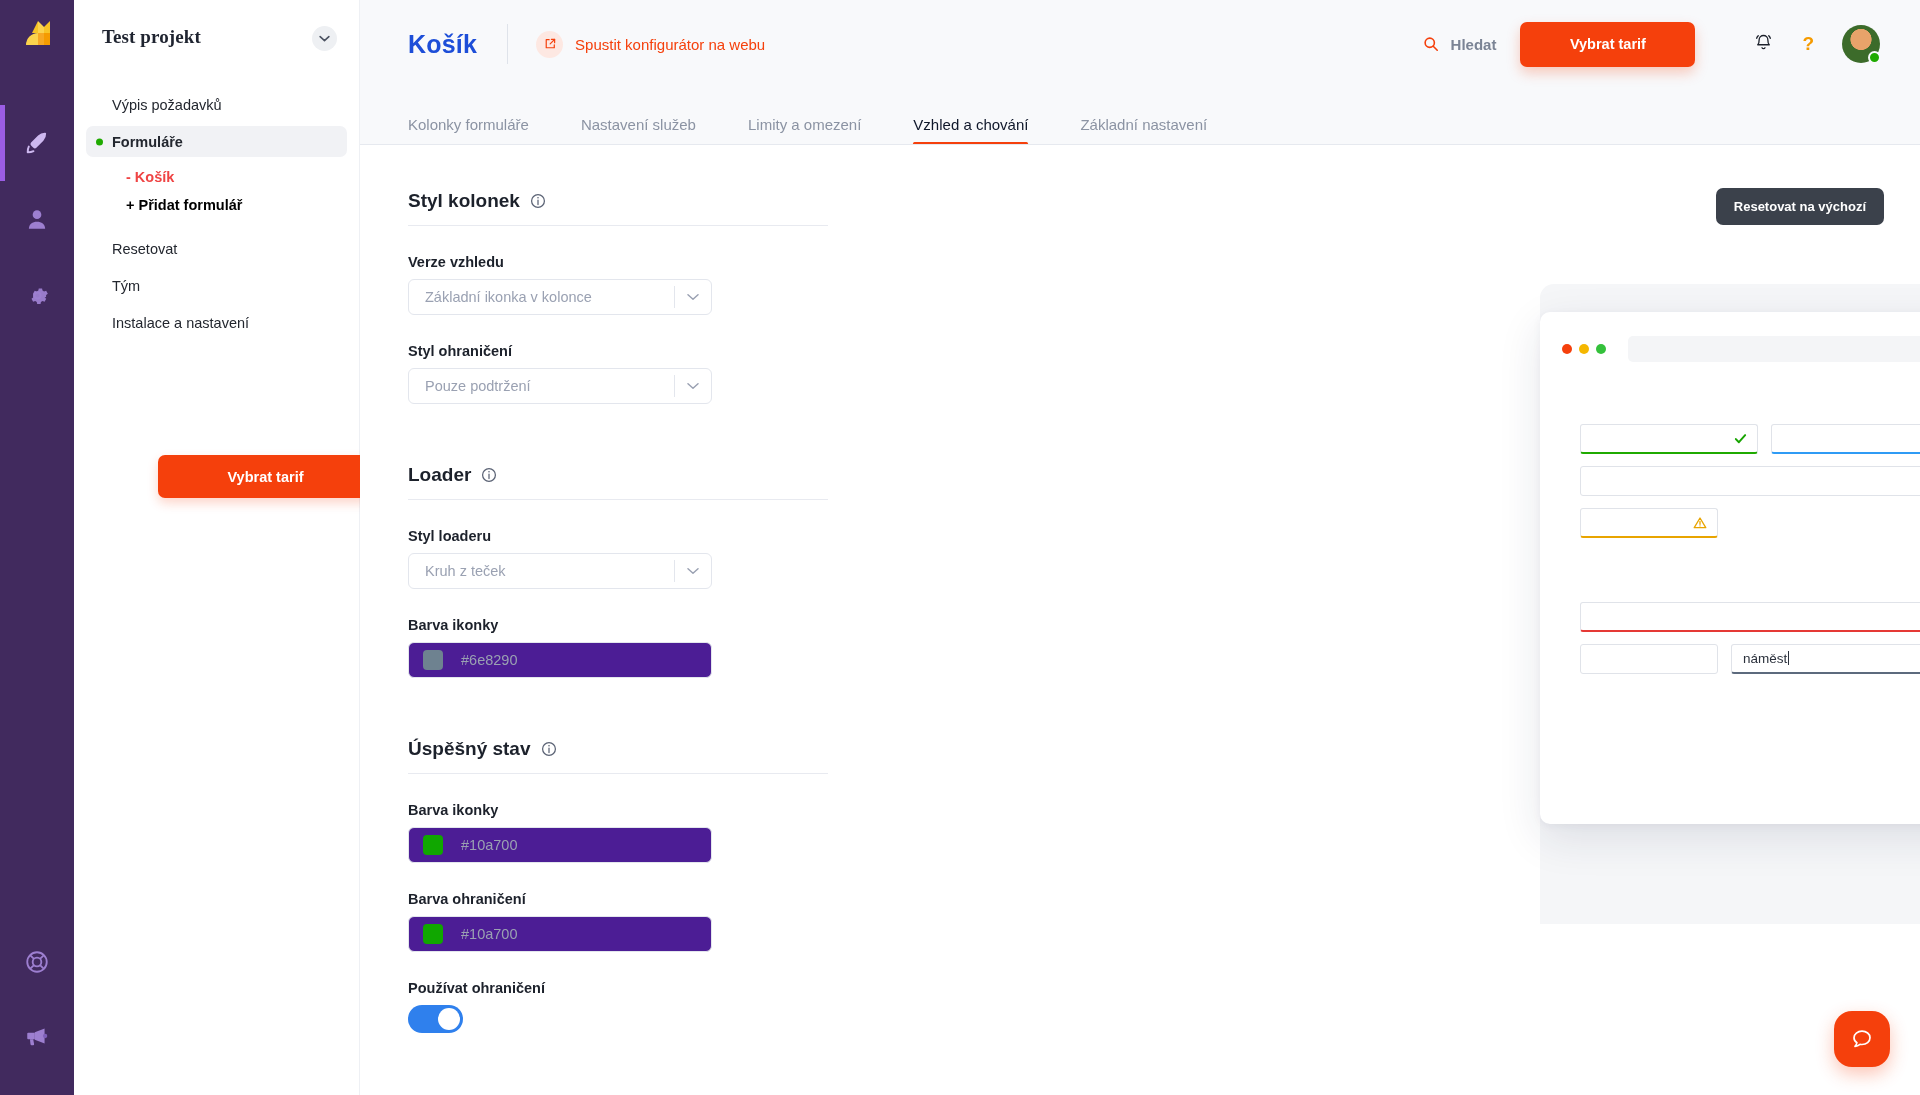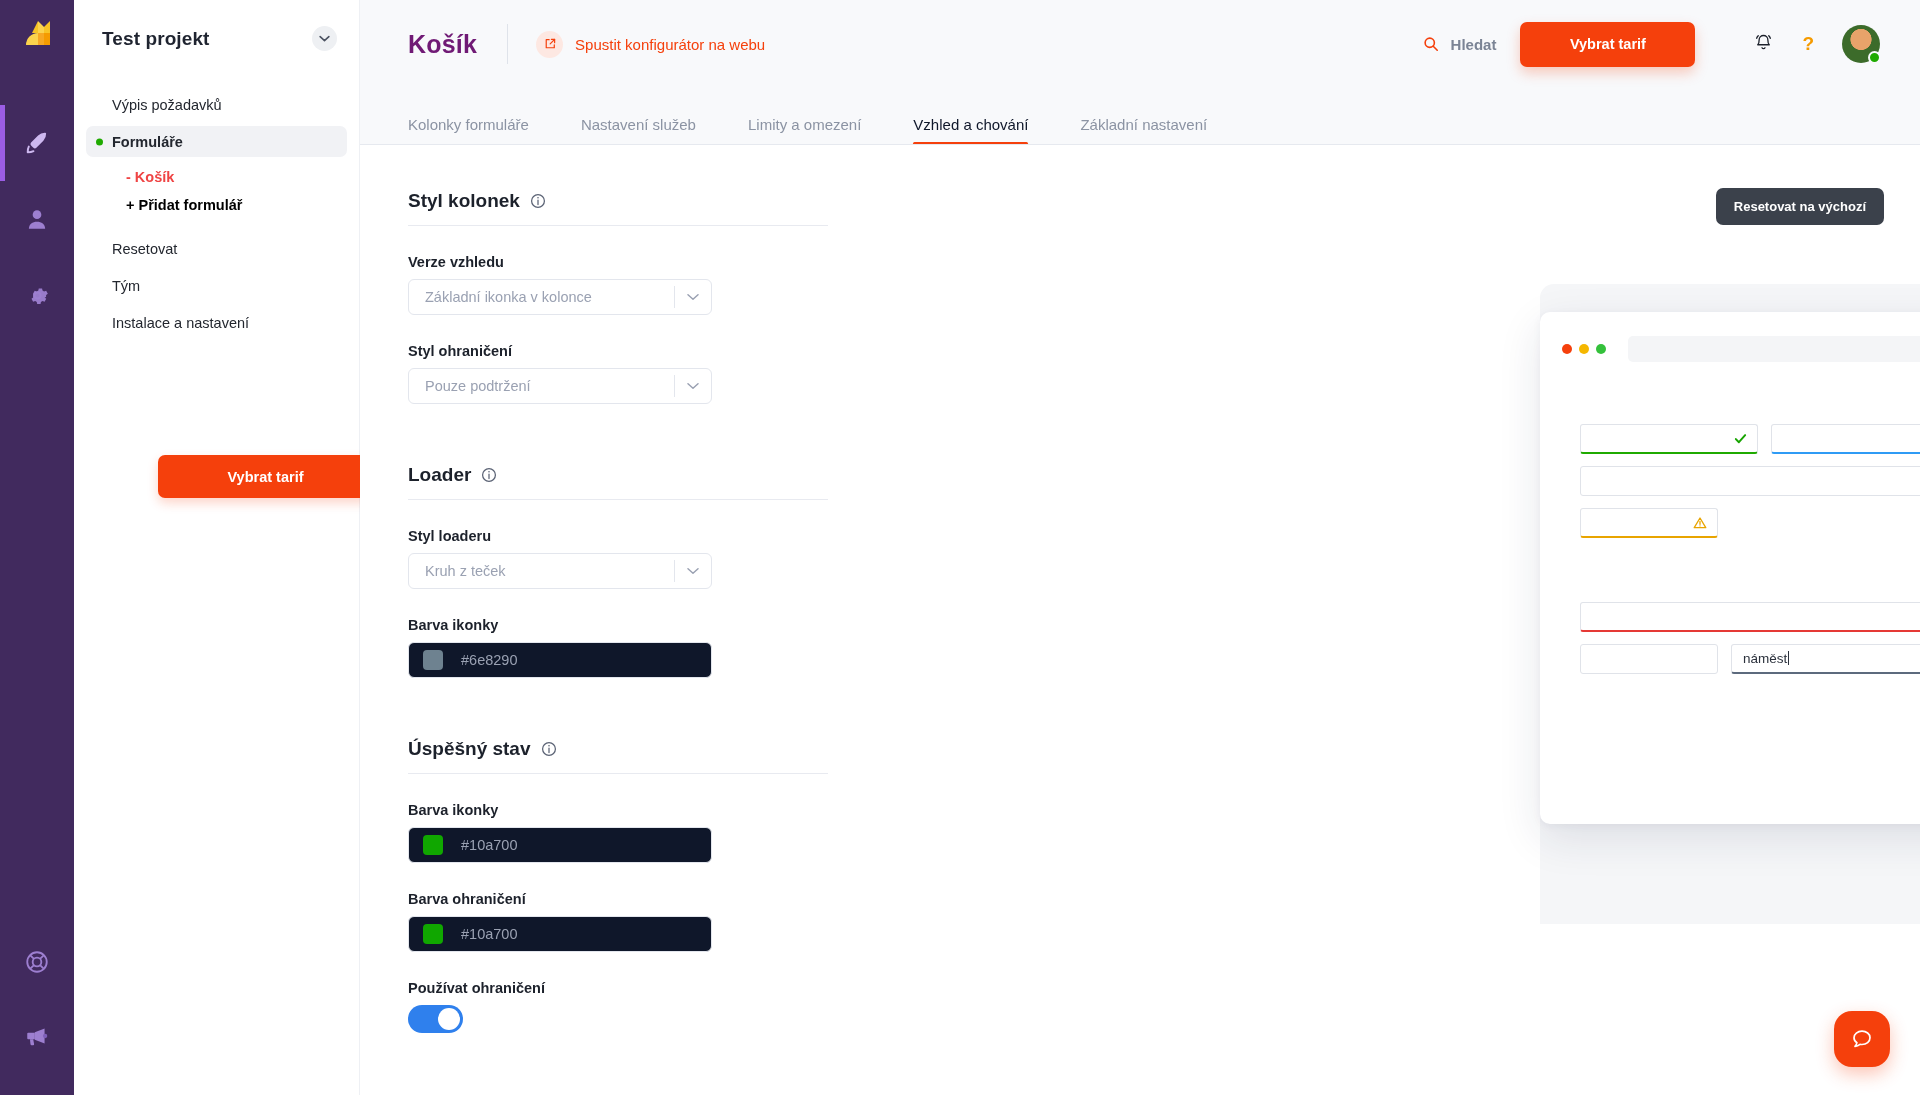--- a/index.html
+++ b/index.html
@@ -35,22 +35,23 @@
   .rail-bottom { position: absolute; bottom: 22px; left: 0; width: 74px; }
   .rail-bottom .rail-item { height: 74px; }
 
   
   .sidebar {
     width: 286px; flex: 0 0 286px; height: 1095px;
     background: #ffffff; position: relative;
     border-right: 1px solid #eef0f4;
   }
   .proj-head {
-    display: flex; align-items: center; justify-content: space-between;
+    display: flex; justify-content: space-between;
     padding: 26px 22px 0 28px;
+    font-family: Liberation Serif, serif;
   }
   .proj-name {
     font-size: 19px; font-weight: bold; color: #1f2430; letter-spacing: .1px;
   }
   .proj-caret {
     width: 25px; height: 25px; border-radius: 50%;
     background: #eef0f3; display: flex; align-items: center; justify-content: center;
     cursor: pointer;
   }
   .nav { margin-top: 38px; padding: 0 12px; }
@@ -82,21 +83,21 @@
     cursor: pointer;
   }
 
   
   .main { flex: 1; height: 1095px; position: relative; background: #ffffff; }
   .topbar {
     height: 88px; background: #f8f9fb;
     display: flex; align-items: center; padding: 0 40px 0 48px;
     position: relative;
   }
-  .page-title { font-size: 25px; font-weight: bold; color: #701a75; letter-spacing: .2px; }
+  .page-title { font-size: 25px; font-weight: bold; color: #1d4ed8; letter-spacing: .2px; }
   .title-sep { width: 1px; height: 40px; background: #dfe3ea; margin: 0 28px 0 30px; }
   .launch {
     display: flex; align-items: center; gap: 12px; cursor: pointer;
   }
   .launch-ico {
     width: 27px; height: 27px; border-radius: 50%; background: #fde8e2;
     display: flex; align-items: center; justify-content: center;
   }
   .launch-txt { color: #f5400c; font-size: 15px; }
   .topbar-right {
@@ -167,21 +168,21 @@
   .field { margin-top: 28px; }
   .select {
     width: 304px; height: 36px; border: 1px solid #e3e6ed; border-radius: 6px;
     display: flex; align-items: center; background: #fff; cursor: pointer;
   }
   .select-val { flex: 1; padding-left: 16px; font-size: 14.5px; color: #9aa1b2; }
   .select-div { width: 1px; height: 22px; background: #e3e6ed; }
   .select-caret { width: 36px; display: flex; align-items: center; justify-content: center; }
   .colorfield {
     width: 304px; height: 36px; border: 1px solid #e3e6ed; border-radius: 6px;
-    display: flex; align-items: center; background: #0f172a; cursor: pointer;
+    display: flex; align-items: center; background: #4c1d95; cursor: pointer;
   }
   .swatch { width: 20px; height: 20px; border-radius: 4px; margin-left: 14px; }
   .colorval { font-size: 14.5px; color: #9aa1b2; margin-left: 18px; }
   .toggle {
     width: 55px; height: 28px; border-radius: 14px; background: #2f80ed;
     position: relative; cursor: pointer;
   }
   .toggle-knob {
     position: absolute; right: 3px; top: 3px; width: 22px; height: 22px;
     border-radius: 50%; background: #fff;

